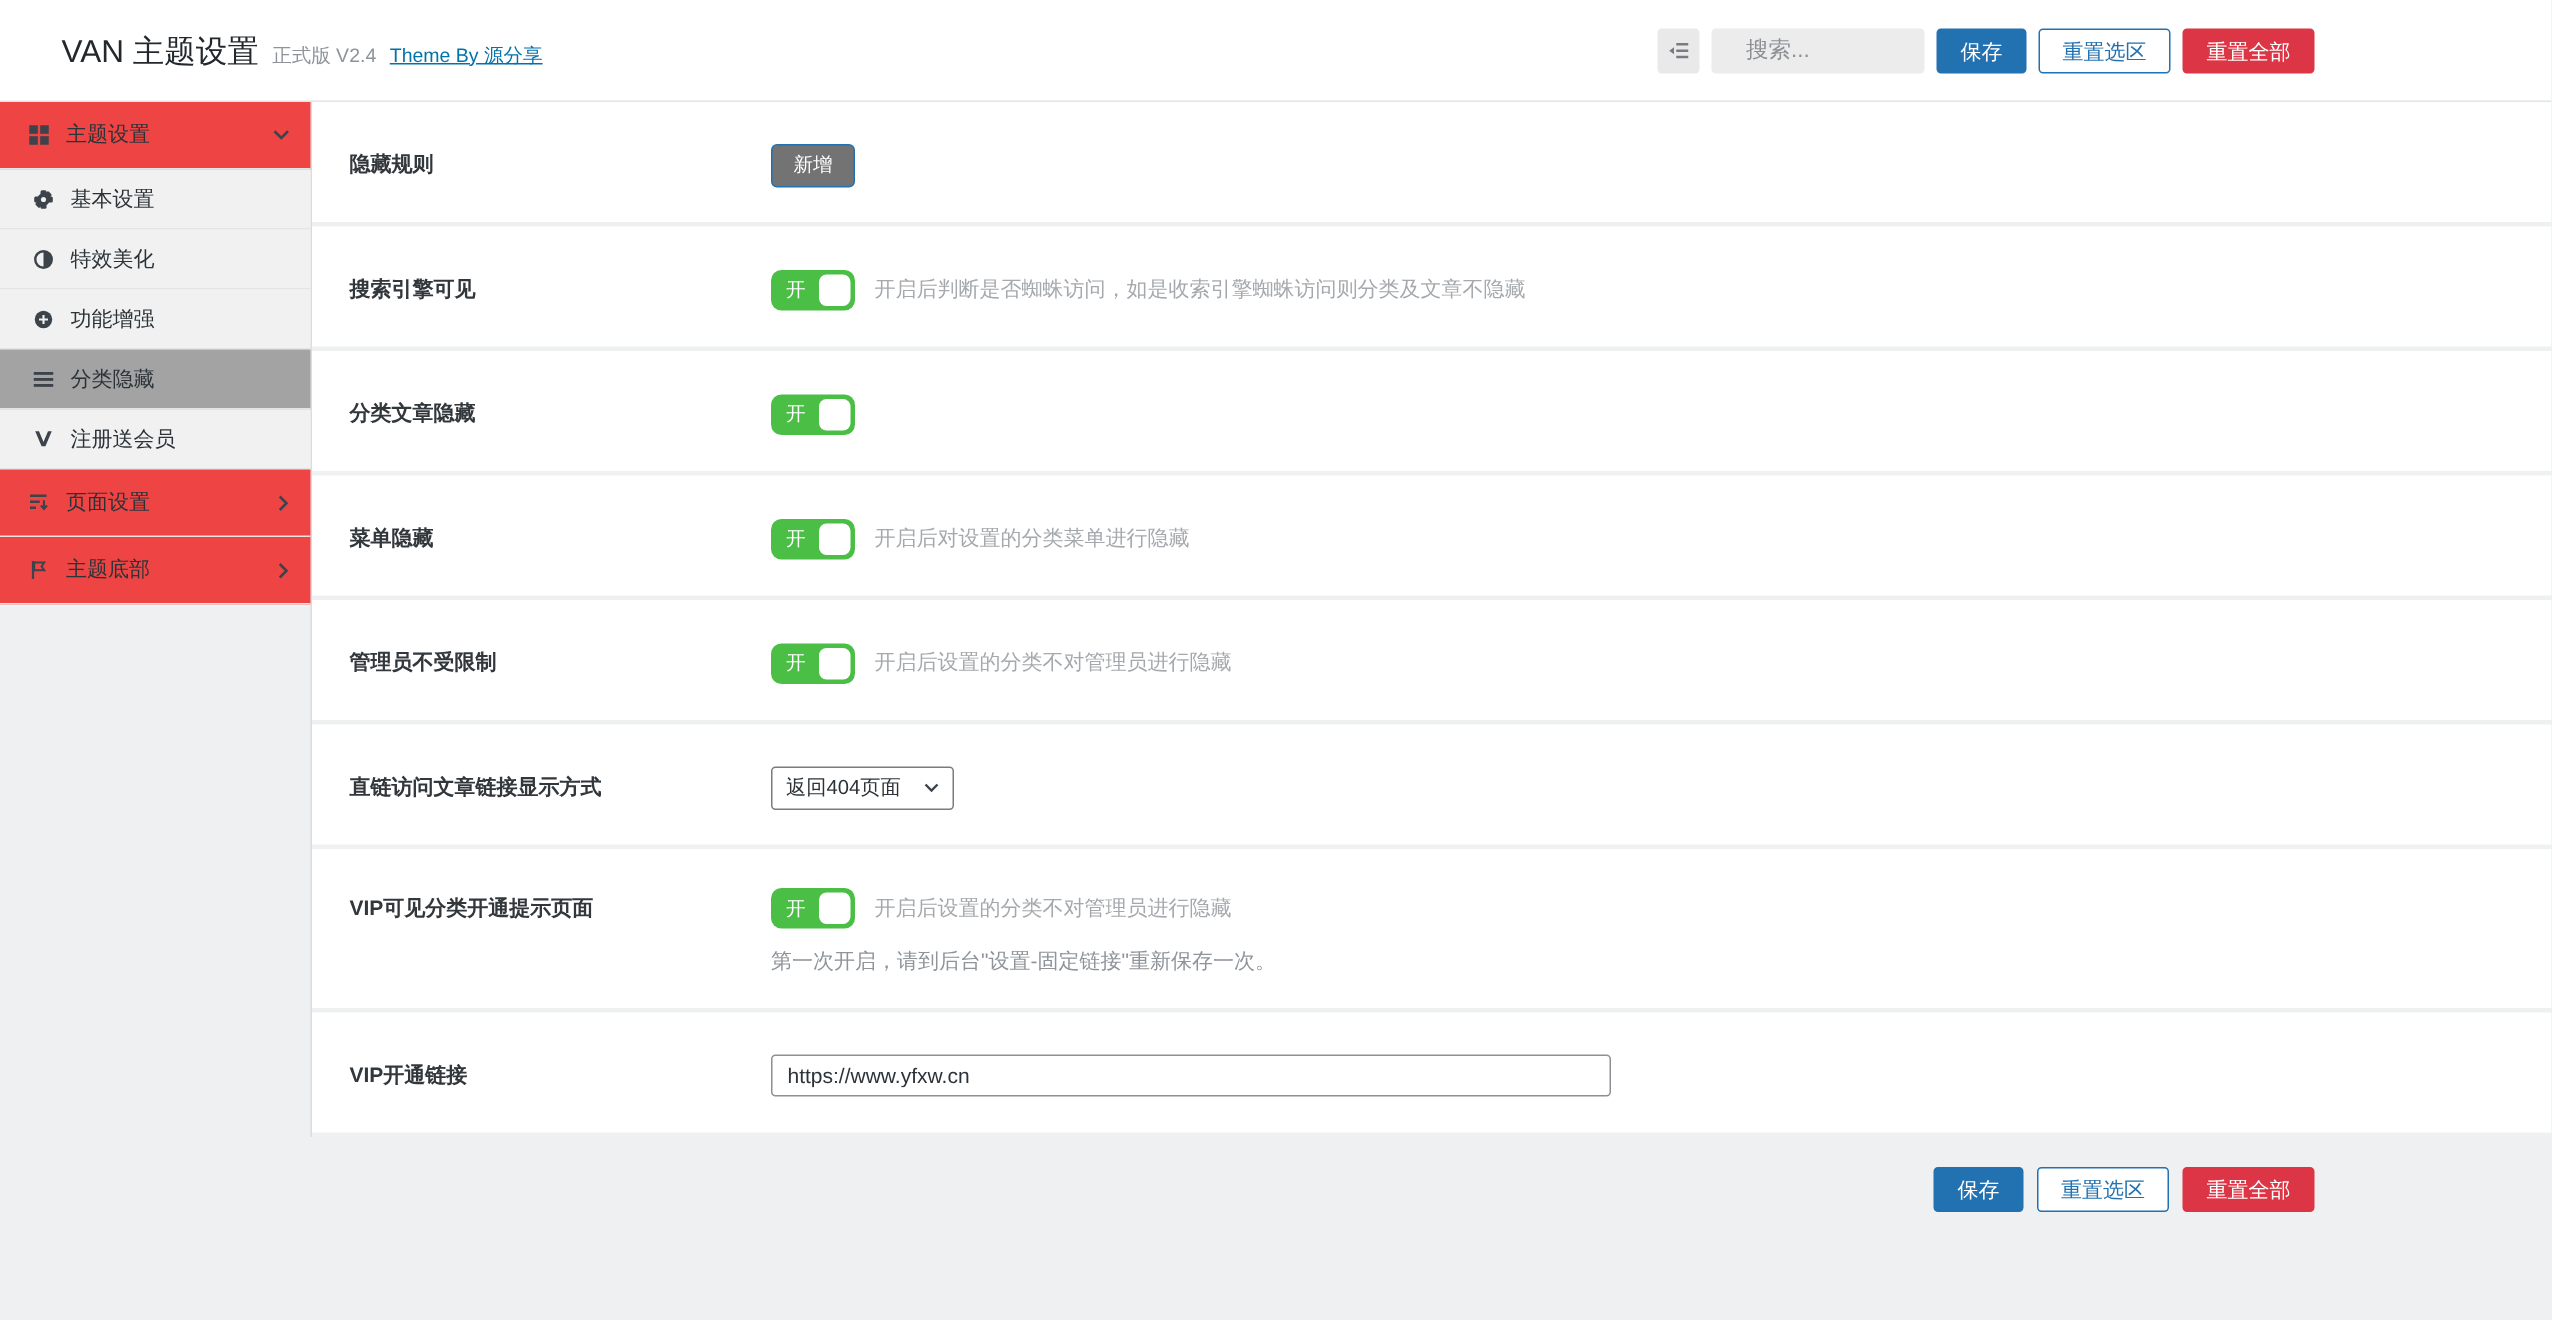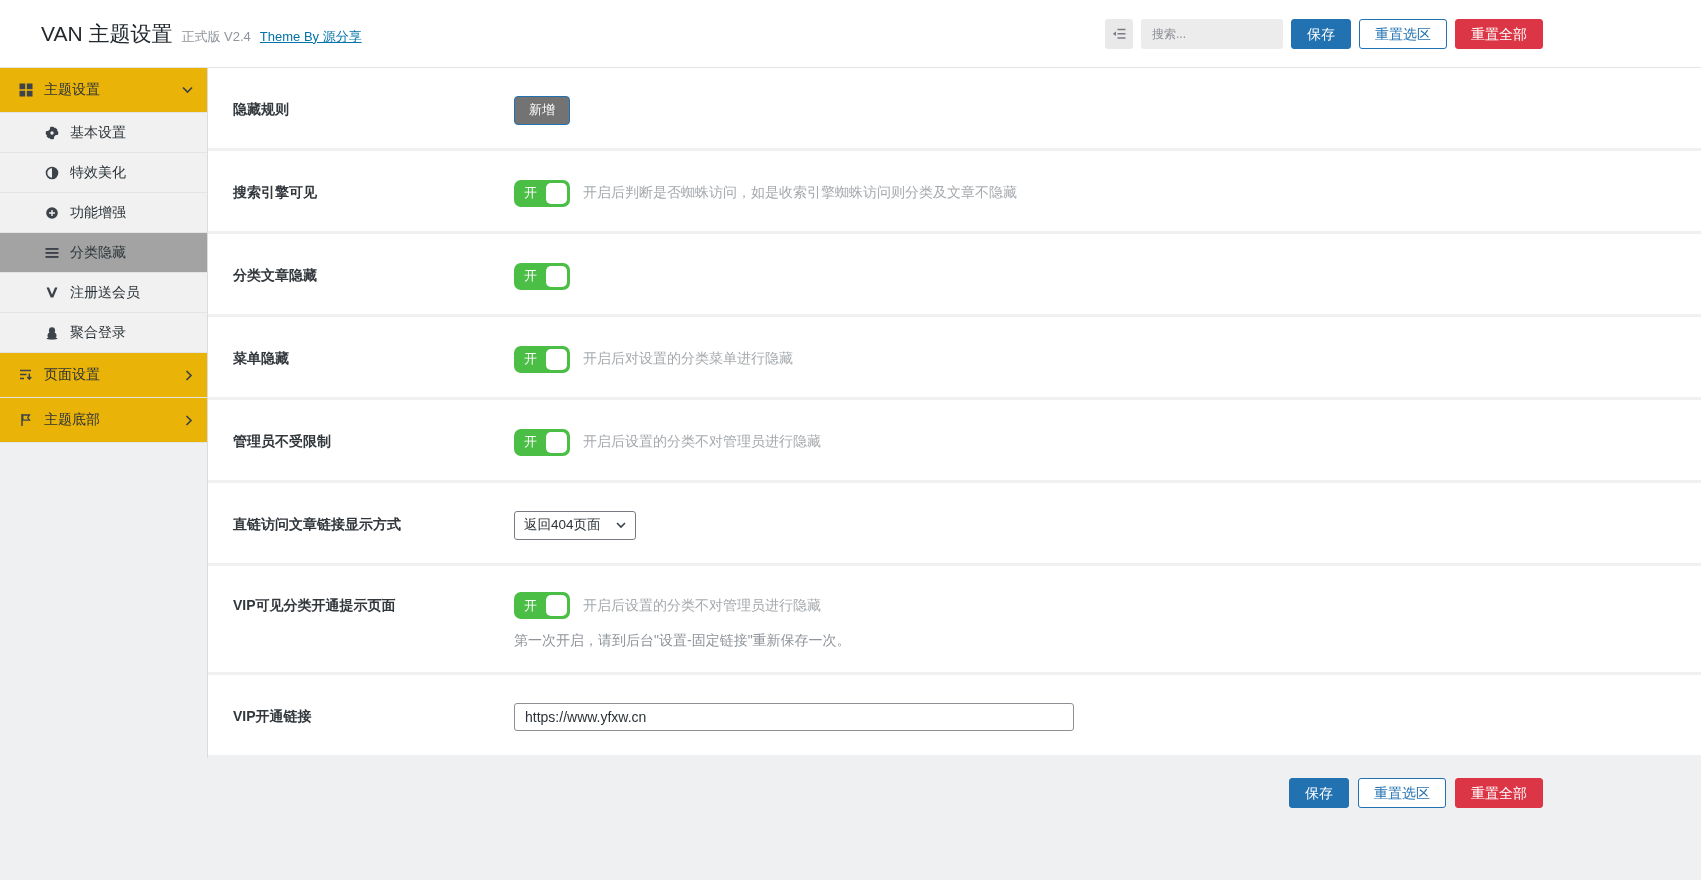--- a/index.html
+++ b/index.html
@@ -17,38 +17,38 @@
   .page-title { font-size:21px; color:#23282d; font-weight:400; }
   .version { font-size:13px; color:#8f949a; }
   .theme-by { font-size:13px; color:#0073aa; text-decoration:underline; cursor:pointer; }
   .header-right { margin-left:auto; display:flex; align-items:center; gap:8px; padding-right:158px; }
   .icon-btn {
     width:28px; height:30px; background:#e9e9ea; border:none; border-radius:3px;
     display:flex; align-items:center; justify-content:center; cursor:pointer;
   }
   .search-input {
     width:142px; height:30px; background:#ececec; border:none; border-radius:3px;
-    padding:0 11px; font-size:12px; color:#555; font-family:inherit;
+    padding:0 23px; font-size:15px; color:#555; font-family:inherit;
   }
   .search-input::placeholder { color:#8c8f94; }
   .btn {
     height:30px; padding:0 15px; border-radius:3px; font-size:14px; cursor:pointer;
     font-family:inherit; line-height:28px;
   }
   .btn-blue  { background:#2271b1; border:1px solid #2271b1; color:#fff; }
   .btn-outline { background:#fff; border:1px solid #2271b1; color:#2271b1; }
   .btn-red   { background:#dc3545; border:1px solid #dc3545; color:#fff; }
   
   .main-wrap { display:flex; min-height:677px; align-items:stretch; }
   .sidebar { width:208px; flex:0 0 208px; background:#eff0f1; border-right:1px solid #dcdcde; }
   .side-item {
     display:flex; align-items:center; height:45px; padding:0 14px 0 18px;
-    background:#eab308; border-bottom:1px solid #e3e4e5; cursor:pointer; font-size:14px; color:#2c3338;
-  }
-  .side-item.child { padding-left:44px; height:40px; background:#f1f1f1; }
+    background:#ef4444; border-bottom:1px solid #e3e4e5; cursor:pointer; font-size:14px; color:#2c3338;
+  }
+  .side-item.child { padding-left:21px; height:40px; background:#f1f1f1; }
   .side-item.child.active { background:#a3a3a3; }
   .side-icon { width:15px; height:15px; margin-right:11px; display:inline-flex; align-items:center; justify-content:center; flex:0 0 15px; }
   .side-chevron { margin-left:auto; display:inline-flex; }
   
   .content { flex:1; display:flex; flex-direction:column; }
   .row {
     background:#fff; margin-bottom:3px; display:flex; align-items:center;
     padding:26px 30px 22px 25px; min-height:80px;
   }
   .row.top-align { align-items:flex-start; }
@@ -175,30 +175,20 @@
 
     <div class="side-item child">
       <span class="side-icon">
         <svg width="14" height="13" viewBox="0 0 14 13">
           <path d="M1.5 1.5 L5.7 11.5 L8.3 11.5 L12.5 1.5 L10 1.5 L7 8.6 L4 1.5 Z" fill="#3c434a"></path>
         </svg>
       </span>
       <span>注册送会员</span>
     </div>
 
-    <div class="side-item child">
-      <span class="side-icon">
-        <svg width="14" height="14" viewBox="0 0 14 14" fill="#3c434a">
-          <ellipse cx="7" cy="4.6" rx="3.1" ry="3.4"></ellipse>
-          <ellipse cx="7" cy="9.6" rx="4.5" ry="3.7"></ellipse>
-          <ellipse cx="7" cy="12.5" rx="5.3" ry="1.1"></ellipse>
-        </svg>
-      </span>
-      <span>聚合登录</span>
-    </div>
 
     <div class="side-item">
       <span class="side-icon">
         <svg width="14" height="14" viewBox="0 0 14 14">
           <path d="M1 2.5h11M1 6.5h6.5M1 10.5h4" stroke="#3c434a" stroke-width="1.6" fill="none"></path>
           <path d="M10.3 5.5v5.4M8.3 9l2 2.3 2-2.3" stroke="#3c434a" stroke-width="1.4" fill="none"></path>
         </svg>
       </span>
       <span>页面设置</span>
       <span class="side-chevron">

